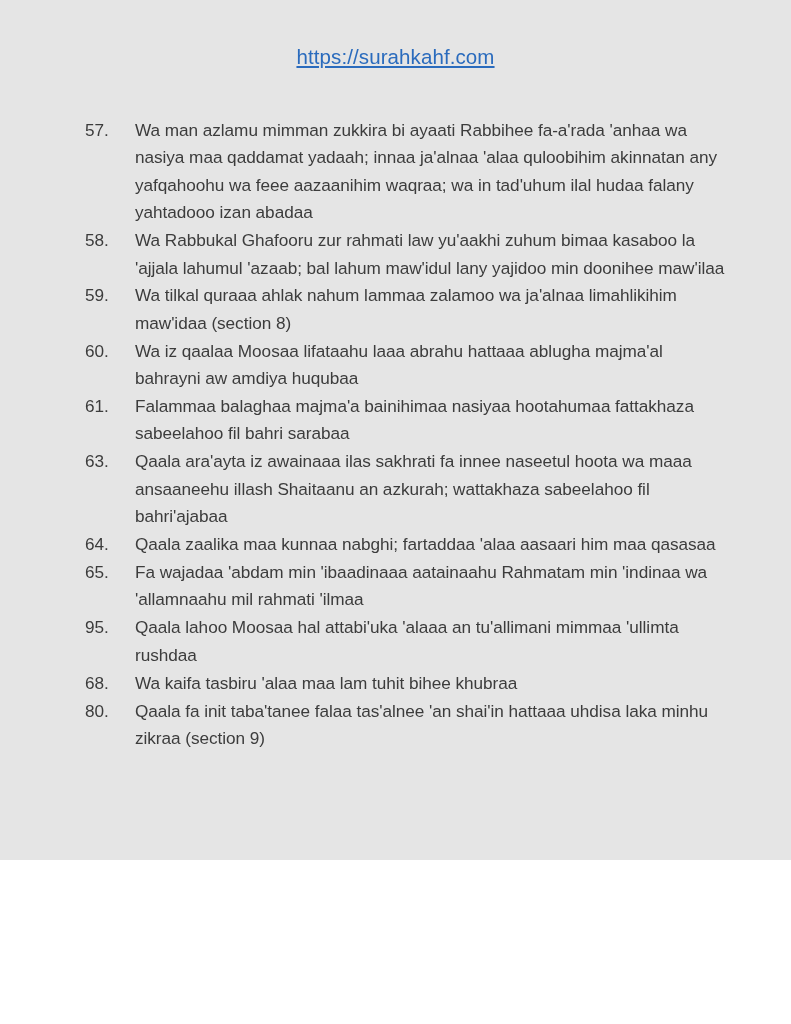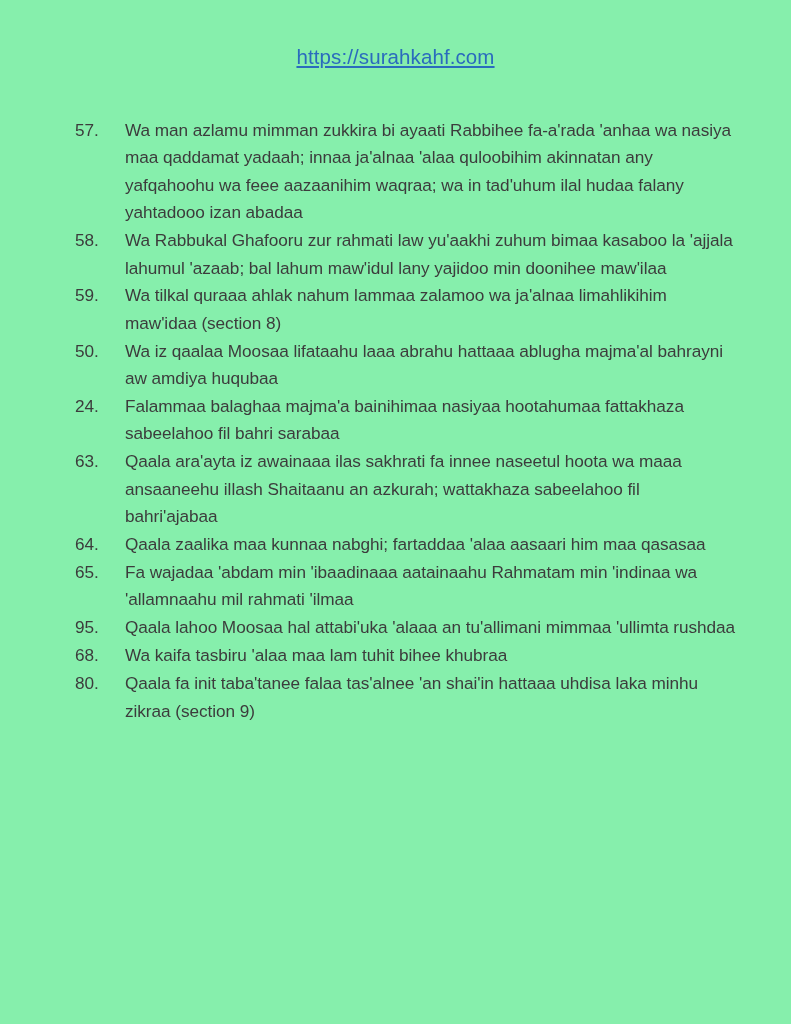--- a/index.html
+++ b/index.html
@@ -11,39 +11,39 @@
     width: 791px;
     height: 1024px;
     font-family: "Liberation Sans", sans-serif;
     color: #3c3c3c;
     -webkit-font-smoothing: antialiased;
     overflow: hidden;
   }
   .page {
     position: relative;
     width: 791px;
-    height: 1024px;
-    background: #86efac;
+    height: 860px;
+    background: #e5e5e5;
     box-sizing: border-box;
   }
   .header {
     text-align: center;
     padding-top: 45px;
     padding-bottom: 0;
   }
   .site-link {
     font-size: 20.5px;
     color: #2a6bbd;
     text-decoration: underline;
     text-underline-offset: 2px;
     letter-spacing: 0.1px;
     cursor: pointer;
   }
   .verse-list {
-    margin: 7px;
+    margin: 17px;
     padding: 0;
     list-style: none;
     margin-top: 48px;
     padding-left: 68px;
     padding-right: 48px;
   }
   .verse-item {
     position: relative;
     padding-left: 50px;
     margin-bottom: 0.5px;
@@ -83,25 +83,25 @@
     </li>
     <li class="verse-item">
       <span class="verse-num">58.</span>
       <span class="verse-text">Wa Rabbukal Ghafooru zur rahmati law yu'aakhi zuhum bimaa kasaboo la 'ajjala lahumul 'azaab; bal lahum maw'idul lany yajidoo min doonihee maw'ilaa</span>
     </li>
     <li class="verse-item">
       <span class="verse-num">59.</span>
       <span class="verse-text">Wa tilkal quraaa ahlak nahum lammaa zalamoo wa ja'alnaa limahlikihim maw'idaa (section 8)</span>
     </li>
     <li class="verse-item">
-      <span class="verse-num">50.</span>
+      <span class="verse-num">60.</span>
       <span class="verse-text">Wa iz qaalaa Moosaa lifataahu laaa abrahu hattaaa ablugha majma'al bahrayni aw amdiya huqubaa</span>
     </li>
     <li class="verse-item">
-      <span class="verse-num">24.</span>
+      <span class="verse-num">61.</span>
       <span class="verse-text">Falammaa balaghaa majma'a bainihimaa nasiyaa hootahumaa fattakhaza sabeelahoo fil bahri sarabaa</span>
     </li>
     <li class="verse-item">
       <span class="verse-num">63.</span>
       <span class="verse-text">Qaala ara'ayta iz awainaaa ilas sakhrati fa innee naseetul hoota wa maaa ansaaneehu illash Shaitaanu an azkurah; wattakhaza sabeelahoo fil bahri'ajabaa</span>
     </li>
     <li class="verse-item">
       <span class="verse-num">64.</span>
       <span class="verse-text">Qaala zaalika maa kunnaa nabghi; fartaddaa 'alaa aasaari him maa qasasaa</span>
     </li>

